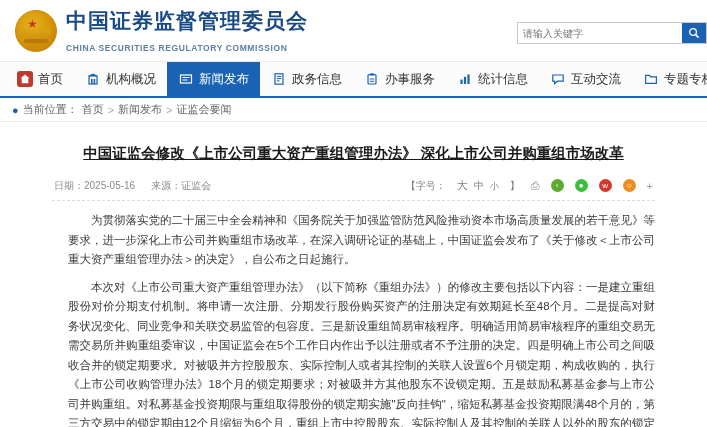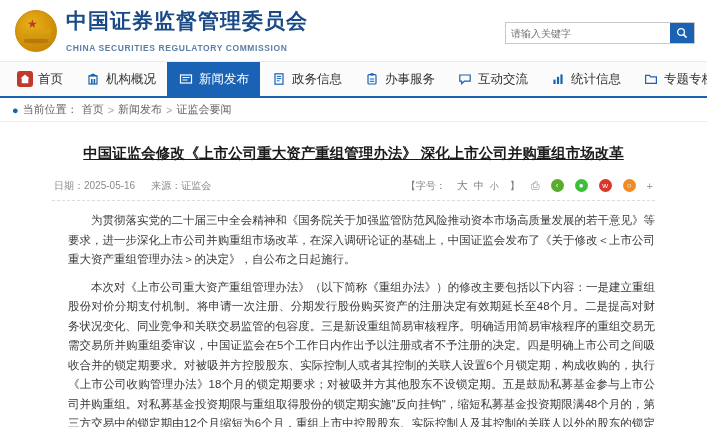--- a/index.html
+++ b/index.html
@@ -69,21 +69,21 @@
   }
   .title-en {
     font-size: 8.5px;
     color: #5b7fa6;
     letter-spacing: .6px;
     margin-top: 10px;
     font-weight: bold;
   }
   .search-box {
     position: absolute;
-    right: 12px; top: 22px;
+    right: 0; top: 22px;
     width: 190px; height: 22px;
     border: 1px solid #c9c9c9;
     display: flex;
     align-items: center;
     background: #fff;
   }
   .search-box input {
     border: 0;
     outline: 0;
     flex: 1;
@@ -297,35 +297,35 @@
           <line x1="4.8" y1="7" x2="9.2" y2="7" stroke="#1a62b3" stroke-width="1"></line>
           <line x1="4.8" y1="9.3" x2="9.2" y2="9.3" stroke="#1a62b3" stroke-width="1"></line>
         </svg>
     </span>
     <span>办事服务</span>
   </div>
 
   <div class="nav-item">
     <span class="nav-ico">
       <svg width="14" height="14" viewBox="0 0 14 14">
-          <path d="M1.8 3h10.4v6.2H6.4L3.6 11.6V9.2H1.8z" fill="none" stroke="#1a62b3" stroke-width="1.2"></path>
-        </svg>
-    </span>
-    <span>互动交流</span>
-  </div>
-
-  <div class="nav-item">
-    <span class="nav-ico">
-      <svg width="14" height="14" viewBox="0 0 14 14">
           <rect x="2.4" y="7.6" width="2.2" height="4.4" fill="#1a62b3"></rect>
           <rect x="5.9" y="4.8" width="2.2" height="7.2" fill="#1a62b3"></rect>
           <rect x="9.4" y="2.4" width="2.2" height="9.6" fill="#1a62b3"></rect>
         </svg>
     </span>
     <span>统计信息</span>
+  </div>
+
+  <div class="nav-item">
+    <span class="nav-ico">
+      <svg width="14" height="14" viewBox="0 0 14 14">
+          <path d="M1.8 3h10.4v6.2H6.4L3.6 11.6V9.2H1.8z" fill="none" stroke="#1a62b3" stroke-width="1.2"></path>
+        </svg>
+    </span>
+    <span>互动交流</span>
   </div>
 
   <div class="nav-item">
     <span class="nav-ico">
       <svg width="14" height="14" viewBox="0 0 14 14">
           <path d="M1.6 3.4h4l1 1.4h5.8v6.6H1.6z" fill="none" stroke="#1a62b3" stroke-width="1.2"></path>
         </svg>
     </span>
     <span>专题专栏</span>
   </div>

